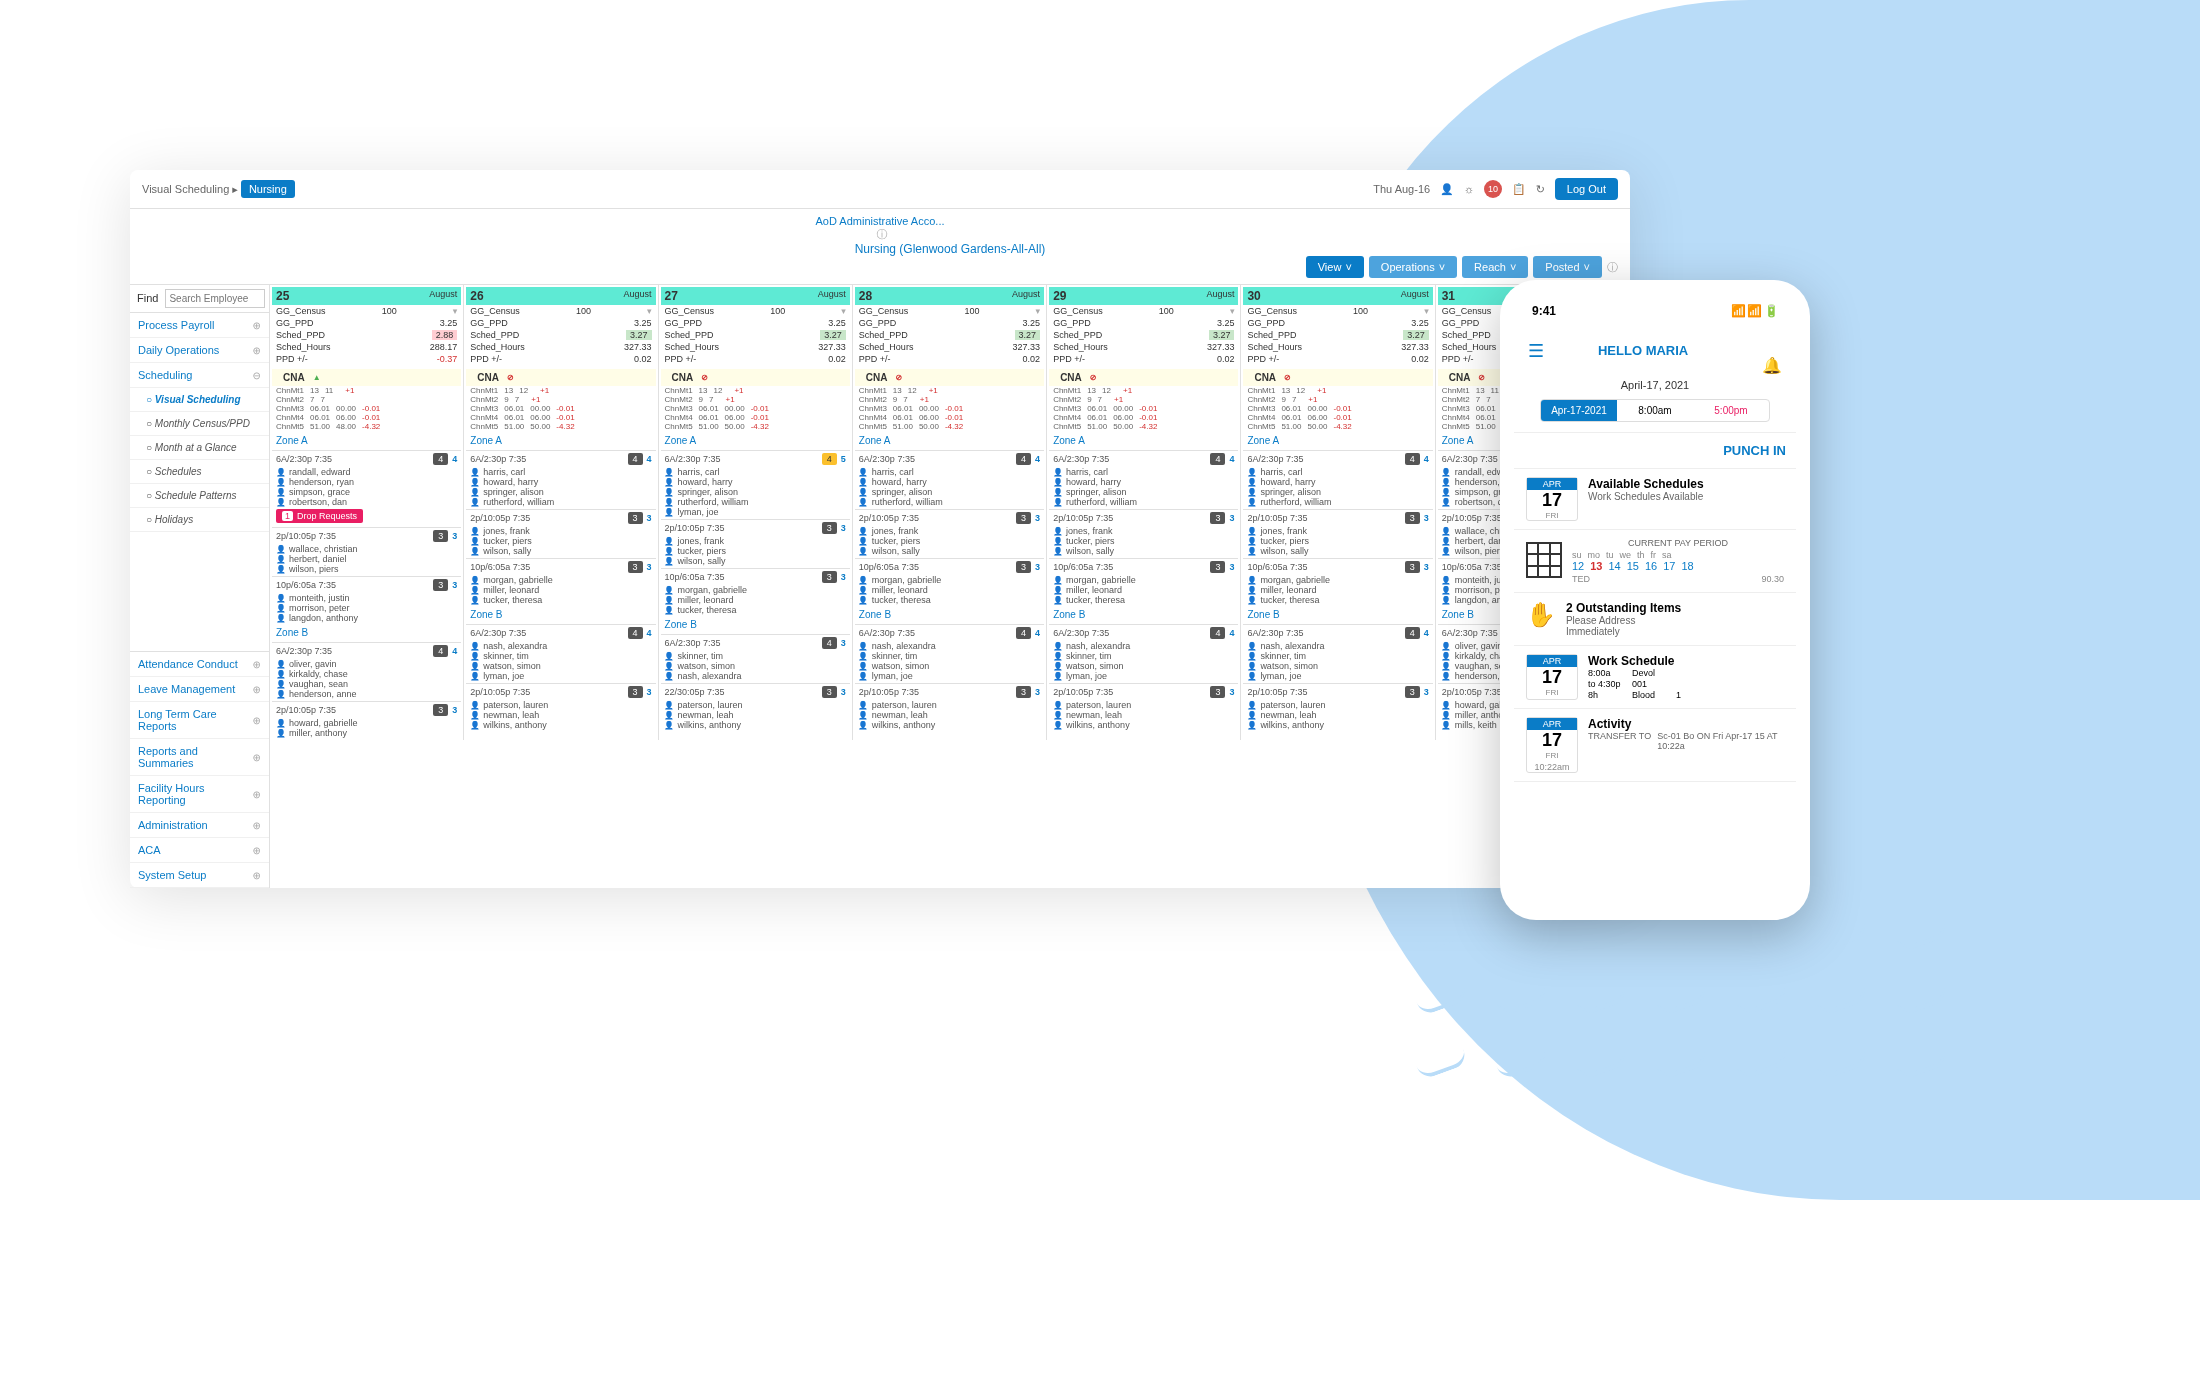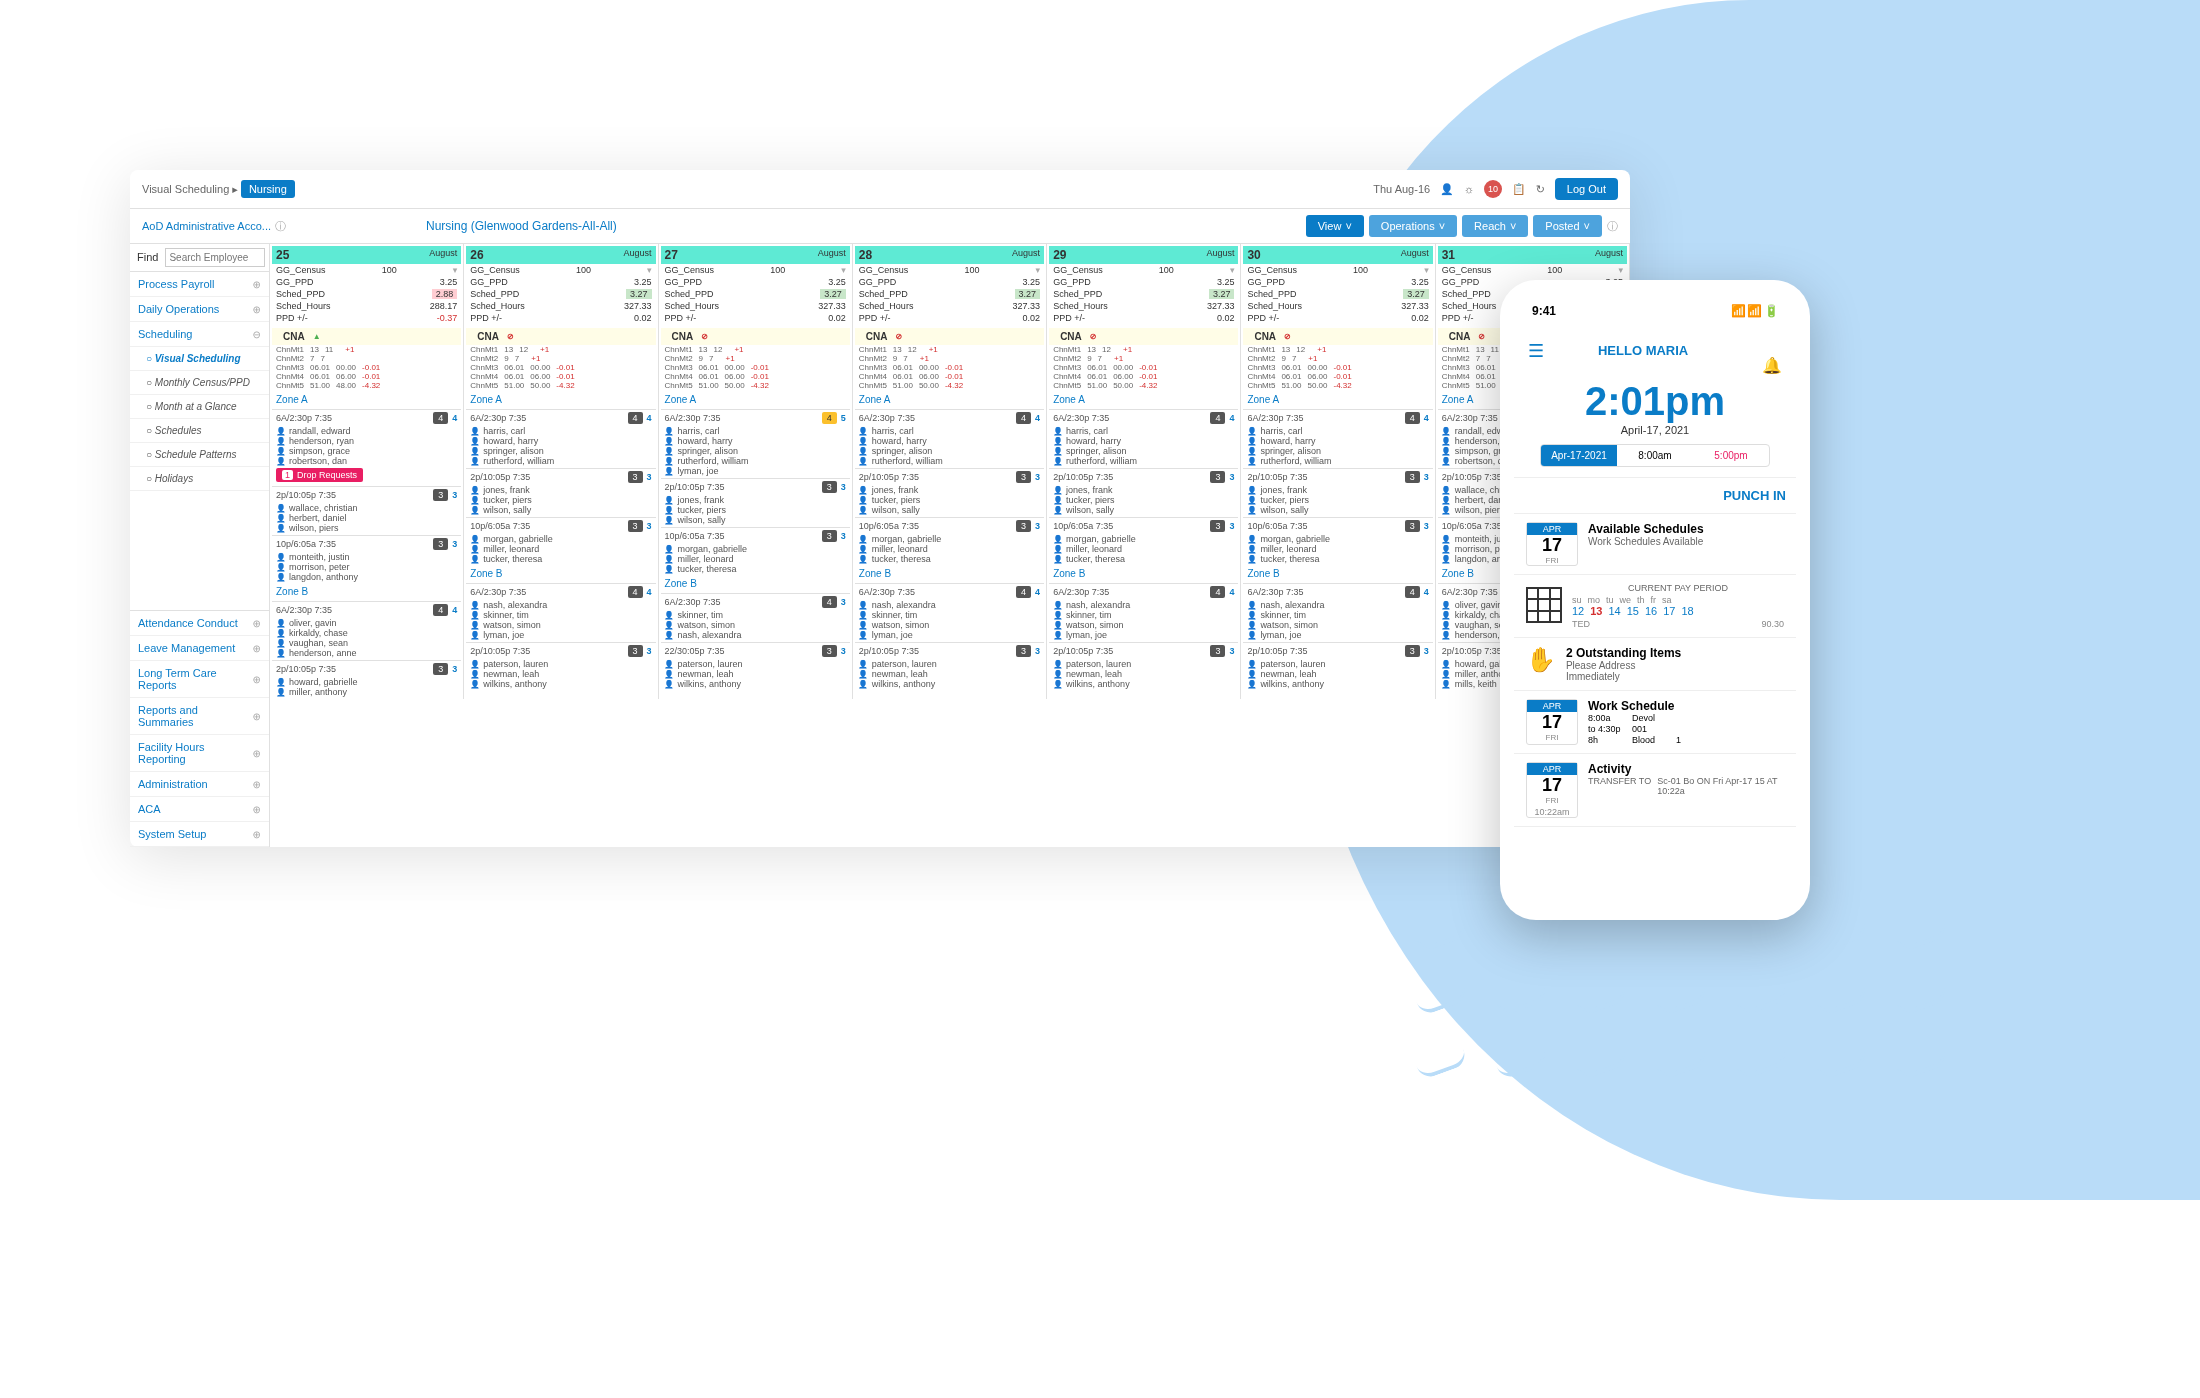--- a/index.html
+++ b/index.html
@@ -7,21 +7,21 @@
 .blob { position: absolute; right: 0; top: 0; width: 900px; height: 1200px; background: #b9dcf8; border-radius: 50% 0 0 60% / 40% 0 0 50%; z-index: 0; }
 .squiggle-area { position: absolute; right: 100px; top: 900px; width: 700px; height: 300px; z-index: 1; }
 .squiggle { display: inline-block; width: 50px; height: 30px; margin: 15px; border-bottom: 4px solid #b9dcf8; border-radius: 0 0 15px 15px; transform: rotate(-20deg); }
 .desktop-app { position: absolute; left: 130px; top: 170px; width: 1500px; background: #fff; box-shadow: 0 10px 60px rgba(0,0,0,0.12); border-radius: 8px; z-index: 2; font-size: 11px; color: #333; }
 .app-header { display: flex; align-items: center; padding: 8px 12px; border-bottom: 1px solid #e0e0e0; }
 .breadcrumb { color: #666; font-size: 11px; }
 .breadcrumb .active { background: #0a7cc7; color: #fff; padding: 3px 8px; border-radius: 3px; }
 .header-right { margin-left: auto; display: flex; align-items: center; gap: 10px; font-size: 11px; color: #666; }
 .badge { background: #d9534f; color: #fff; border-radius: 50%; width: 18px; height: 18px; display: inline-flex; align-items: center; justify-content: center; font-size: 9px; }
 .logout-btn { background: #0a7cc7; color: #fff; padding: 5px 12px; border-radius: 4px; border: none; font-size: 11px; cursor: pointer; }
-.sub-header { display: flex; align-items: center; padding: 6px 12px; border-bottom: 1px solid #e0e0e0; }
+.sub-header { display: flex; align-items: center; padding: 6px 12px; border-bottom: 1px solid #e0e0e0; flex-direction: column; }
 .sub-header .unit-label { color: #0a7cc7; font-size: 12px; margin-left: 140px; }
 .filter-btns { margin-left: auto; display: flex; gap: 5px; }
 .filter-btn { background: #0a7cc7; color: #fff; padding: 5px 12px; border: none; border-radius: 3px; font-size: 11px; display: flex; align-items: center; gap: 4px; }
 .filter-btn.light { background: #4da3dd; }
 .app-body { display: flex; }
 .sidebar { width: 140px; border-right: 1px solid #e0e0e0; }
 .find-row { display: flex; padding: 4px; border-bottom: 1px solid #e0e0e0; gap: 4px; }
 .find-row input { flex: 1; border: 1px solid #ccc; padding: 3px; font-size: 10px; width: 60px; }
 .nav-item { padding: 6px 8px; color: #0a7cc7; border-bottom: 1px solid #f0f0f0; font-size: 11px; display: flex; justify-content: space-between; align-items: center; cursor: pointer; }
 .nav-item.sub { padding-left: 16px; color: #555; font-size: 10px; font-style: italic; }
@@ -1025,21 +1025,20 @@
   <div class="phone-screen">
     <div class="phone-status">
       <span>9:41</span>
       <span class="phone-top-icons">📶 📶 🔋</span>
     </div>
     <div class="phone-header">
       <span class="hamburger">☰</span>
       <span class="hello">HELLO MARIA</span>
       <span class="bell">🔔</span>
     </div>
-    <div class="phone-time">2:01pm</div>
     <div class="phone-date">April-17, 2021</div>
     <div class="date-pill">
       <span class="active">Apr-17-2021</span>
       <span>8:00am</span>
       <span class="end">5:00pm</span>
     </div>
     <button class="punch-btn">PUNCH IN</button>
 
     <div class="phone-card">
       <div class="card-date">

